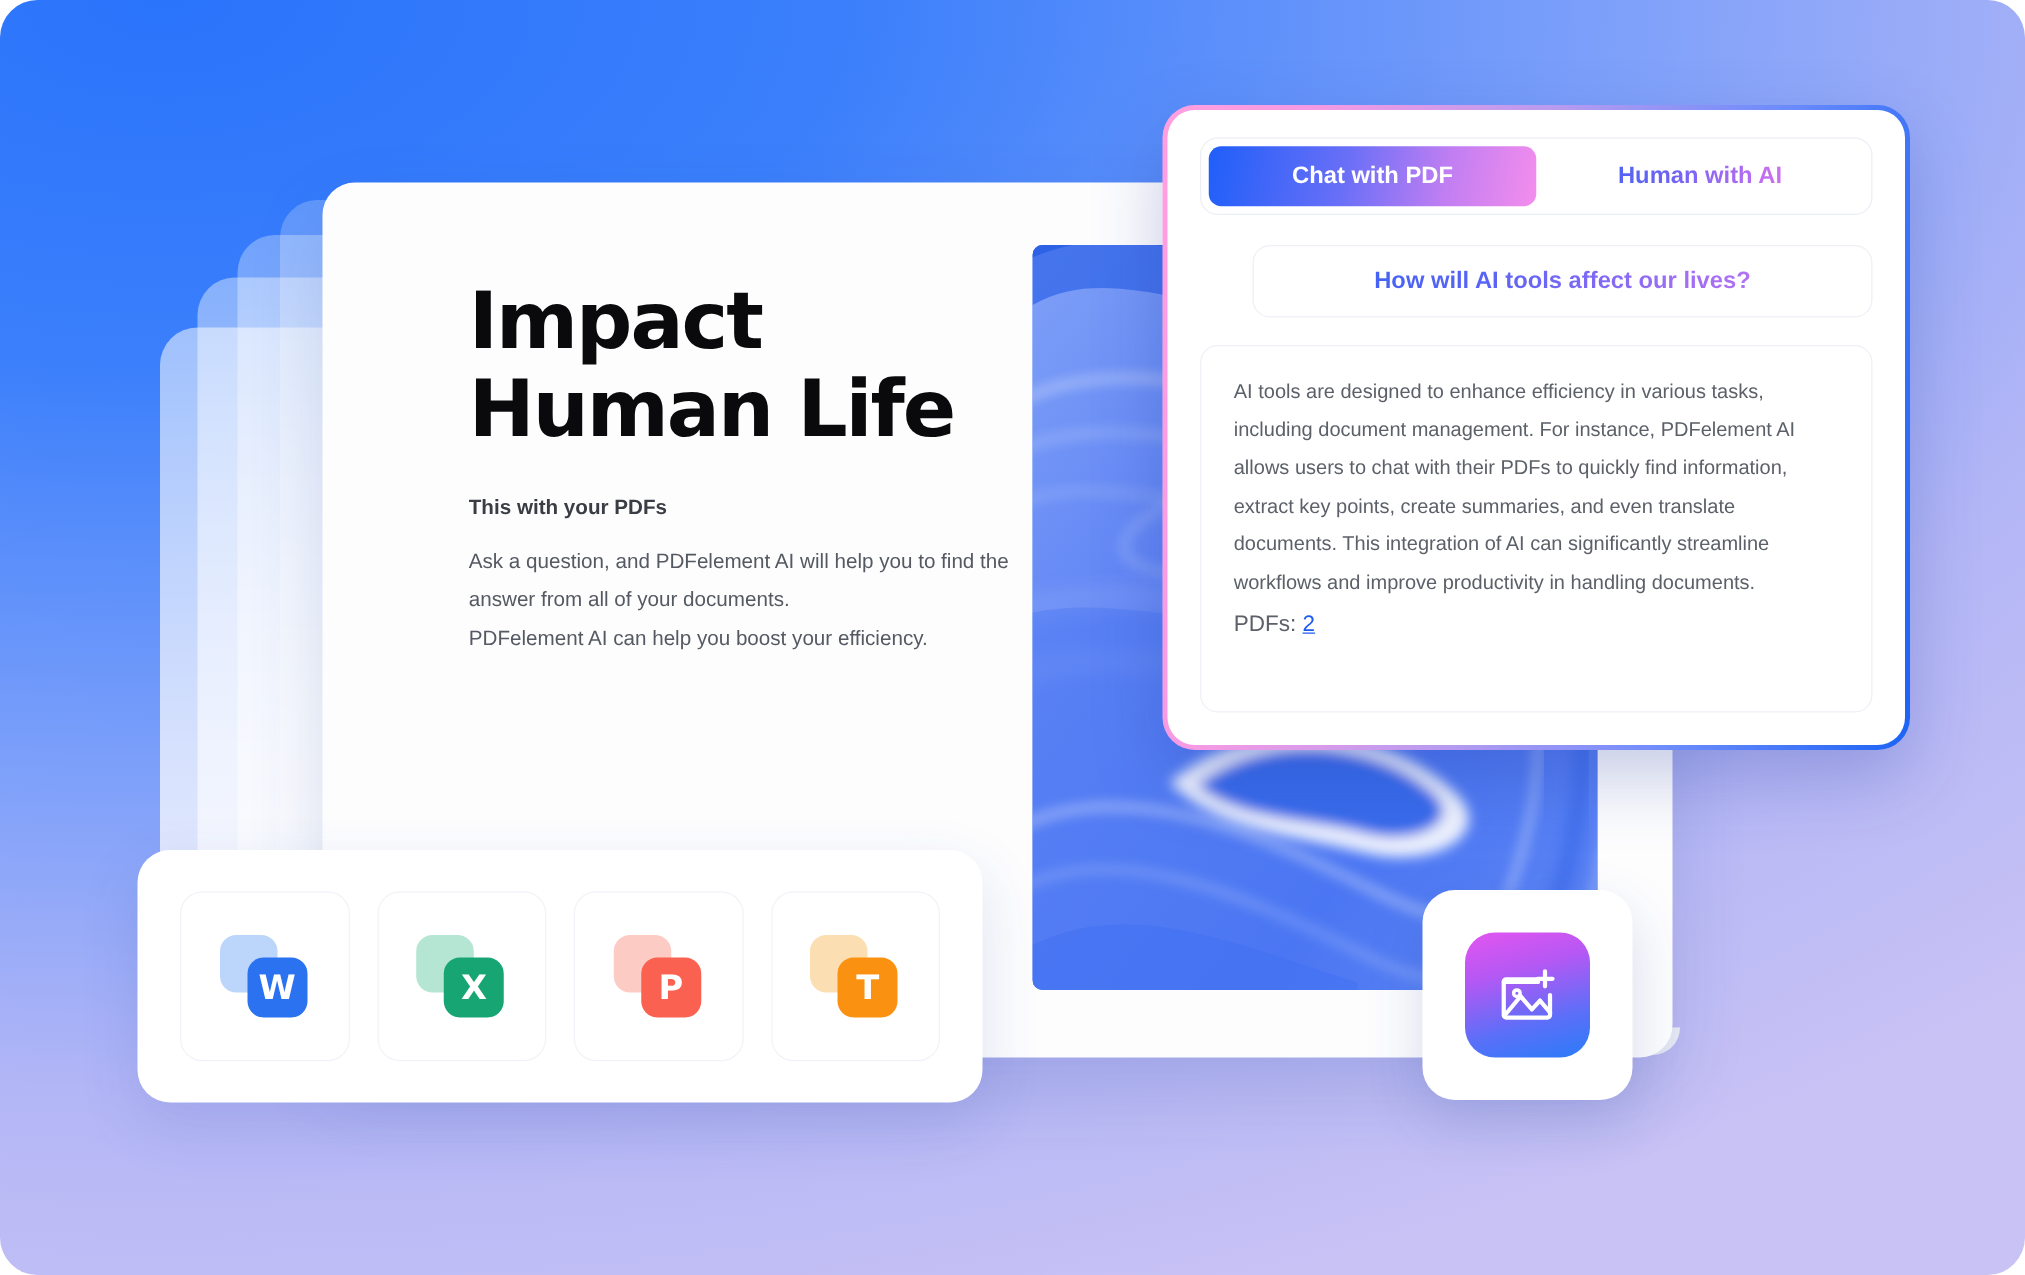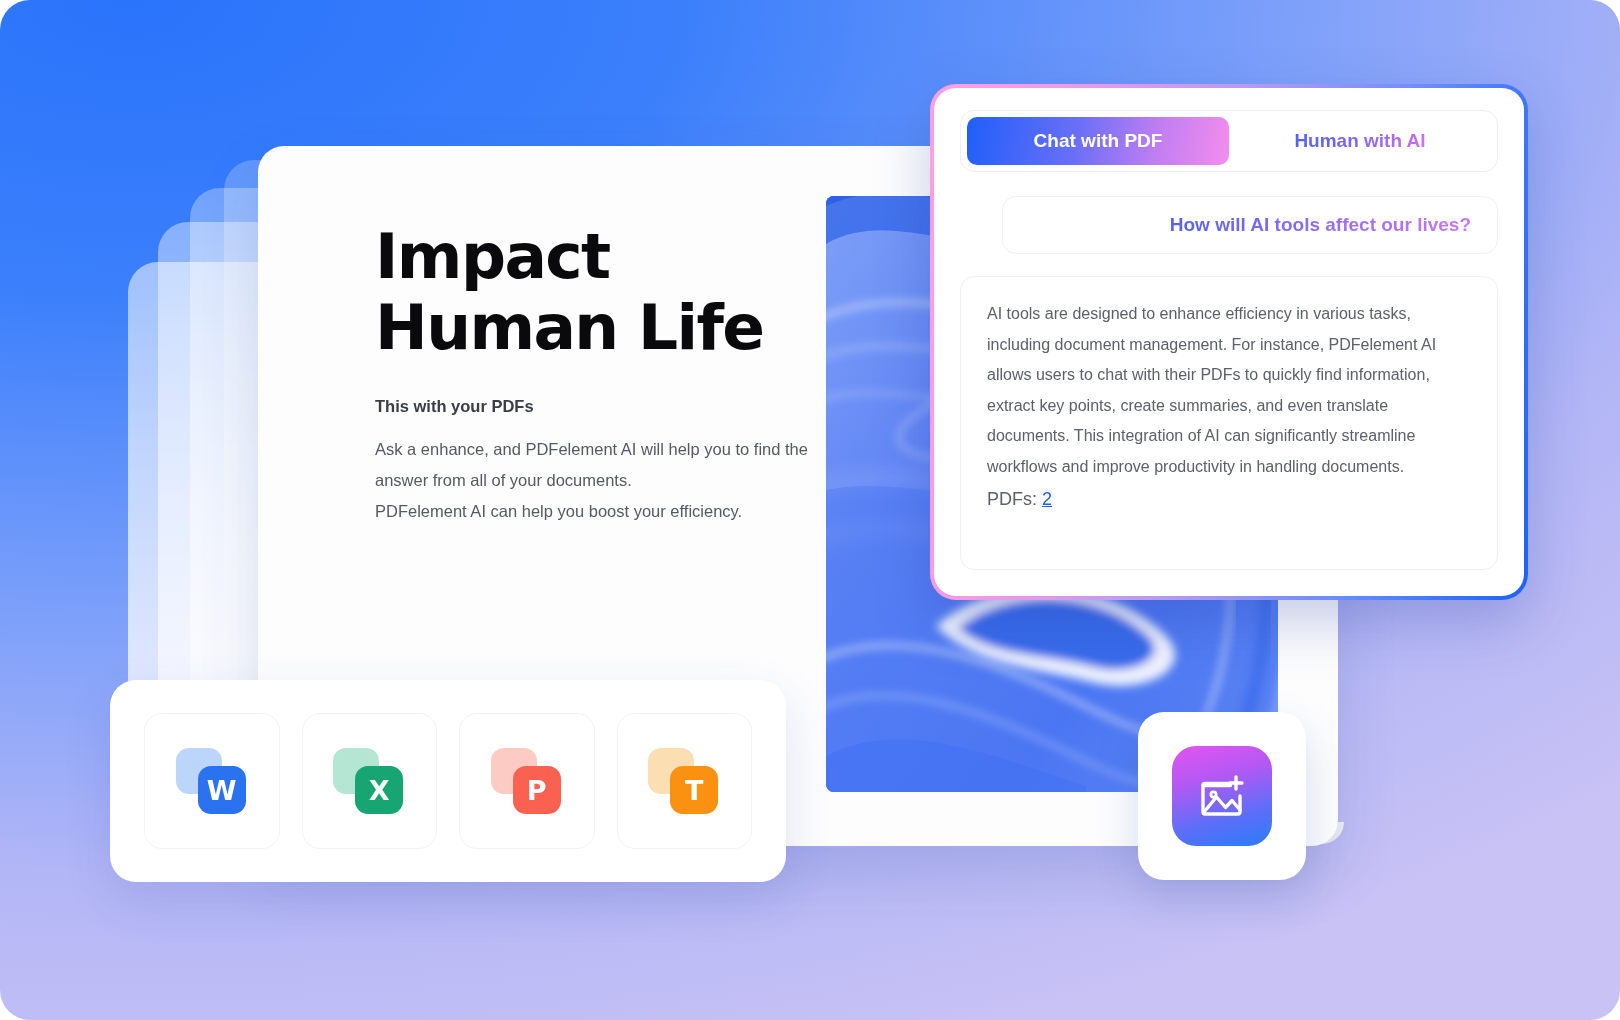--- a/index.html
+++ b/index.html
@@ -157,21 +157,21 @@
     -webkit-background-clip: text;
     background-clip: text;
     color: transparent;
   }
 
   .question-pill {
     margin: 24px 0 0 42px;
     border: 1px solid #eef0f6;
     border-radius: 14px;
     padding: 17px 26px;
-    text-align: right;
+    text-align: center;
     font-size: 19px;
     font-weight: 700;
     cursor: pointer;
     background-image: linear-gradient(95deg, #2f63f7 0%, #5a63f5 38%, #a46ff3 72%, #cf7bf0 100%);
     -webkit-background-clip: text;
     background-clip: text;
     color: transparent;
   }
 
   .answer-card {
@@ -275,21 +275,21 @@
   <div class="monitor-base"></div>
 
   <div class="monitor">
 
     <div class="doc-pane">
       <div class="doc-title">Impact
 Human Life</div>
 
 
       <div class="doc-subhead">This with your PDFs</div>
-      <div class="doc-body">Ask a enhance, and PDFelement AI will help you to find the answer from all of your documents.
+      <div class="doc-body">Ask a question, and PDFelement AI will help you to find the answer from all of your documents.
 PDFelement AI can help you boost your efficiency.</div>
     </div>
 
     <div class="artwork">
       <svg viewBox="0 0 452 596" preserveAspectRatio="xMidYMid slice" aria-hidden="true">
         <defs>
           <linearGradient id="bgwave" x1="0" y1="0" x2="1" y2="1">
             <stop offset="0" stop-color="#7fa0f7"></stop>
             <stop offset="0.35" stop-color="#5e83f5"></stop>
             <stop offset="0.7" stop-color="#4a74f2"></stop>

